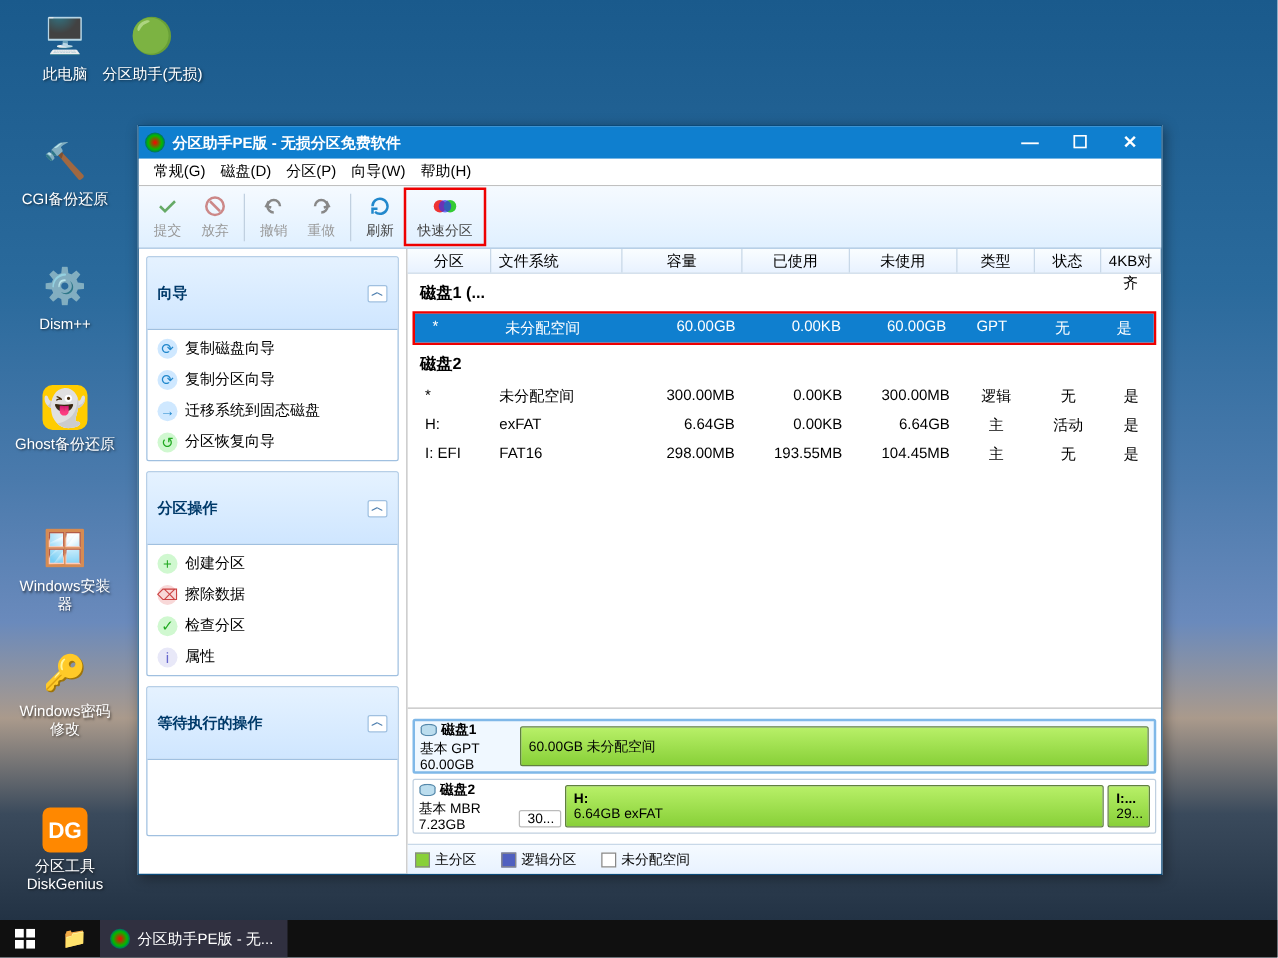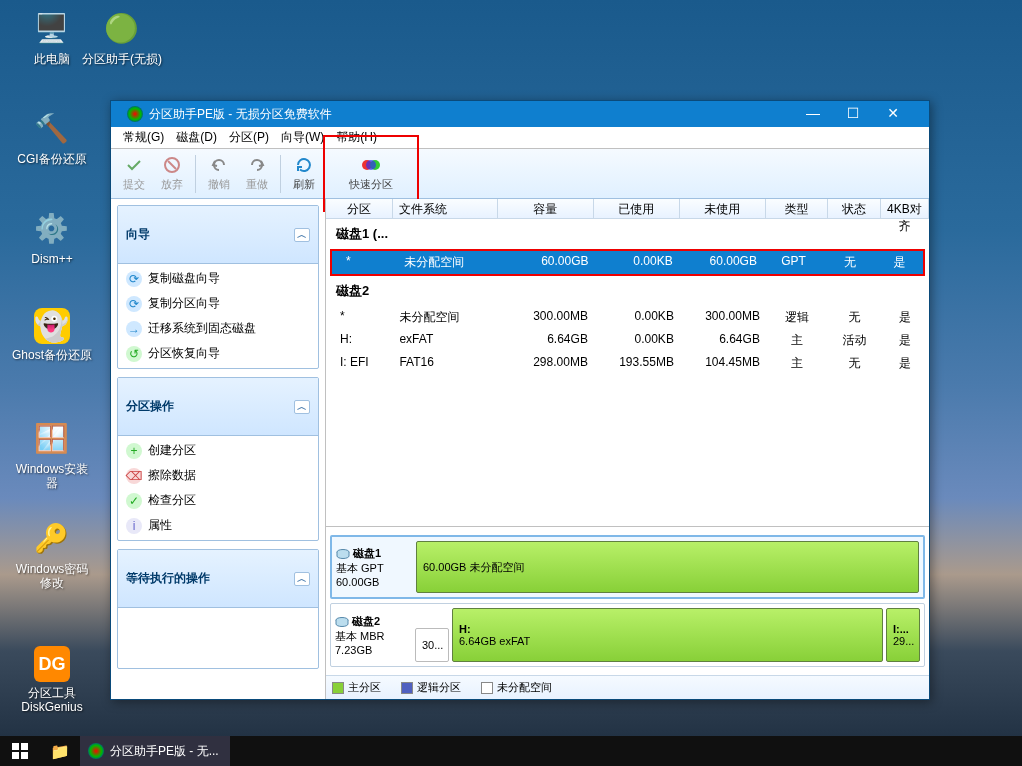--- a/index.html
+++ b/index.html
@@ -6,34 +6,34 @@
 body { width: 1022px; height: 766px; background: linear-gradient(180deg, #1a5a8c 0%, #2a6a9c 30%, #4a7aac 50%, #6a8abc 65%, #aa9a8c 75%, #3a4a5c 85%, #1a2a3c 100%); overflow: hidden; position: relative; }
 
 
 .desktop { position: absolute; left: 0; top: 0; width: 100%; height: 100%; }
 .dicon { position: absolute; width: 80px; text-align: center; color: #fff; font-size: 12px; cursor: pointer; }
 .dicon .ico { width: 40px; height: 40px; margin: 0 auto 4px; display: flex; align-items: center; justify-content: center; font-size: 28px; }
 .dicon .lbl { text-shadow: 1px 1px 2px rgba(0,0,0,.6); line-height: 1.2; }
 
 
 .win { position: absolute; left: 110px; top: 100px; width: 820px; height: 600px; background: #fff; border: 1px solid #0a4a7a; box-shadow: 2px 2px 10px rgba(0,0,0,.4); display: flex; flex-direction: column; }
-.titlebar { background: #0f7fcf; color: #fff; height: 26px; display: flex; align-items: center; padding: 0 16px; font-size: 12px; }
+.titlebar { background: #0f7fcf; color: #fff; height: 26px; display: flex; align-items: center; padding: 0 5px; font-size: 12px; font-weight: bold; }
 .titlebar .tico { width: 16px; height: 16px; background: radial-gradient(circle, #f00, #0b0, #00f); border-radius: 50%; margin-right: 6px; }
 .winctrl { margin-left: auto; display: flex; }
 .winctrl div { width: 40px; height: 26px; text-align: center; line-height: 24px; font-size: 14px; cursor: pointer; }
 
 .menubar { background: #fff; border-bottom: 1px solid #c0c0c0; height: 22px; display: flex; align-items: center; font-size: 12px; padding-left: 6px; }
 .menubar span { padding: 0 6px; cursor: pointer; }
 
 .toolbar { background: linear-gradient(#f5faff, #e0f0ff); border-bottom: 1px solid #a0c0e0; height: 50px; display: flex; align-items: center; font-size: 11px; padding: 0 4px; }
 .tbtn { display: flex; flex-direction: column; align-items: center; padding: 2px 8px; cursor: pointer; color: #444; }
 .tbtn .ti { width: 20px; height: 20px; margin-bottom: 2px; display: flex; align-items: center; justify-content: center; }
 .tbtn.disabled { color: #999; }
 .tsep { width: 1px; height: 38px; background: #c0d0e0; margin: 0 4px; }
-.highlight-red { border: 2px solid #e00; padding: 16px; }
+.highlight-red { border: 2px solid #e00; padding: 1px; }
 
 .body { flex: 1; display: flex; overflow: hidden; }
 
 
 .side { width: 214px; padding: 6px; overflow: auto; }
 .panel { border: 1px solid #a0c0e0; margin-bottom: 8px; border-radius: 2px; }
 .phead { background: linear-gradient(#e5f2ff, #cfe6ff); padding: 20px 8px; font-size: 12px; font-weight: bold; color: #003a6a; display: flex; justify-content: space-between; align-items: center; border-bottom: 1px solid #a0c0e0; }
 .phead .chev { width: 16px; height: 14px; background: #fff; border: 1px solid #a0c0e0; border-radius: 2px; text-align: center; font-size: 10px; line-height: 12px; color: #5080b0; cursor: pointer; }
 .pbody { padding: 2px 0; }
 .pitem { display: flex; align-items: center; padding: 4px 8px; font-size: 12px; cursor: pointer; }
@@ -56,21 +56,21 @@
 .c-fs { width: 110px; text-align: left !important; }
 .c-cap { width: 100px; }
 .c-used { width: 90px; }
 .c-free { width: 90px; }
 .c-type { width: 65px; text-align: center !important; }
 .c-stat { width: 55px; text-align: center !important; }
 .c-4k { width: 50px; text-align: center !important; }
 
 
 .maps { border-top: 1px solid #c0c0c0; padding: 4px; }
-.dmap { border: 1px solid #c0d0e0; border-radius: 2px; margin: 4px 0; display: flex; height: 64px; font-size: 11px; }
+.dmap { border: 1px solid #c0d0e0; border-radius: 2px; margin: 4px 0; display: flex; height: 44px; font-size: 11px; }
 .dmap.sel { border: 2px solid #7fb8e8; background: #f0f8ff; }
 .dinfo { width: 80px; padding: 4px; display: flex; flex-direction: column; justify-content: center; }
 .dinfo .hd { display: flex; align-items: center; font-weight: bold; }
 .dinfo .hd svg { margin-right: 3px; }
 .dbars { flex: 1; display: flex; gap: 3px; padding: 4px; }
 .dbar { border: 1px solid #608040; border-radius: 2px; display: flex; flex-direction: column; justify-content: center; padding: 3px 6px; background: linear-gradient(#b8f068, #88d038); position: relative; overflow: hidden; }
 .dbar.unalloc { background: #fff; border-color: #bbb; }
 .dbar .bt { font-weight: bold; }
 
 .legend { display: flex; gap: 20px; font-size: 11px; padding: 4px 6px; background: linear-gradient(#f5faff, #e8f2ff); border-top:1px solid #c8d8e8; }

